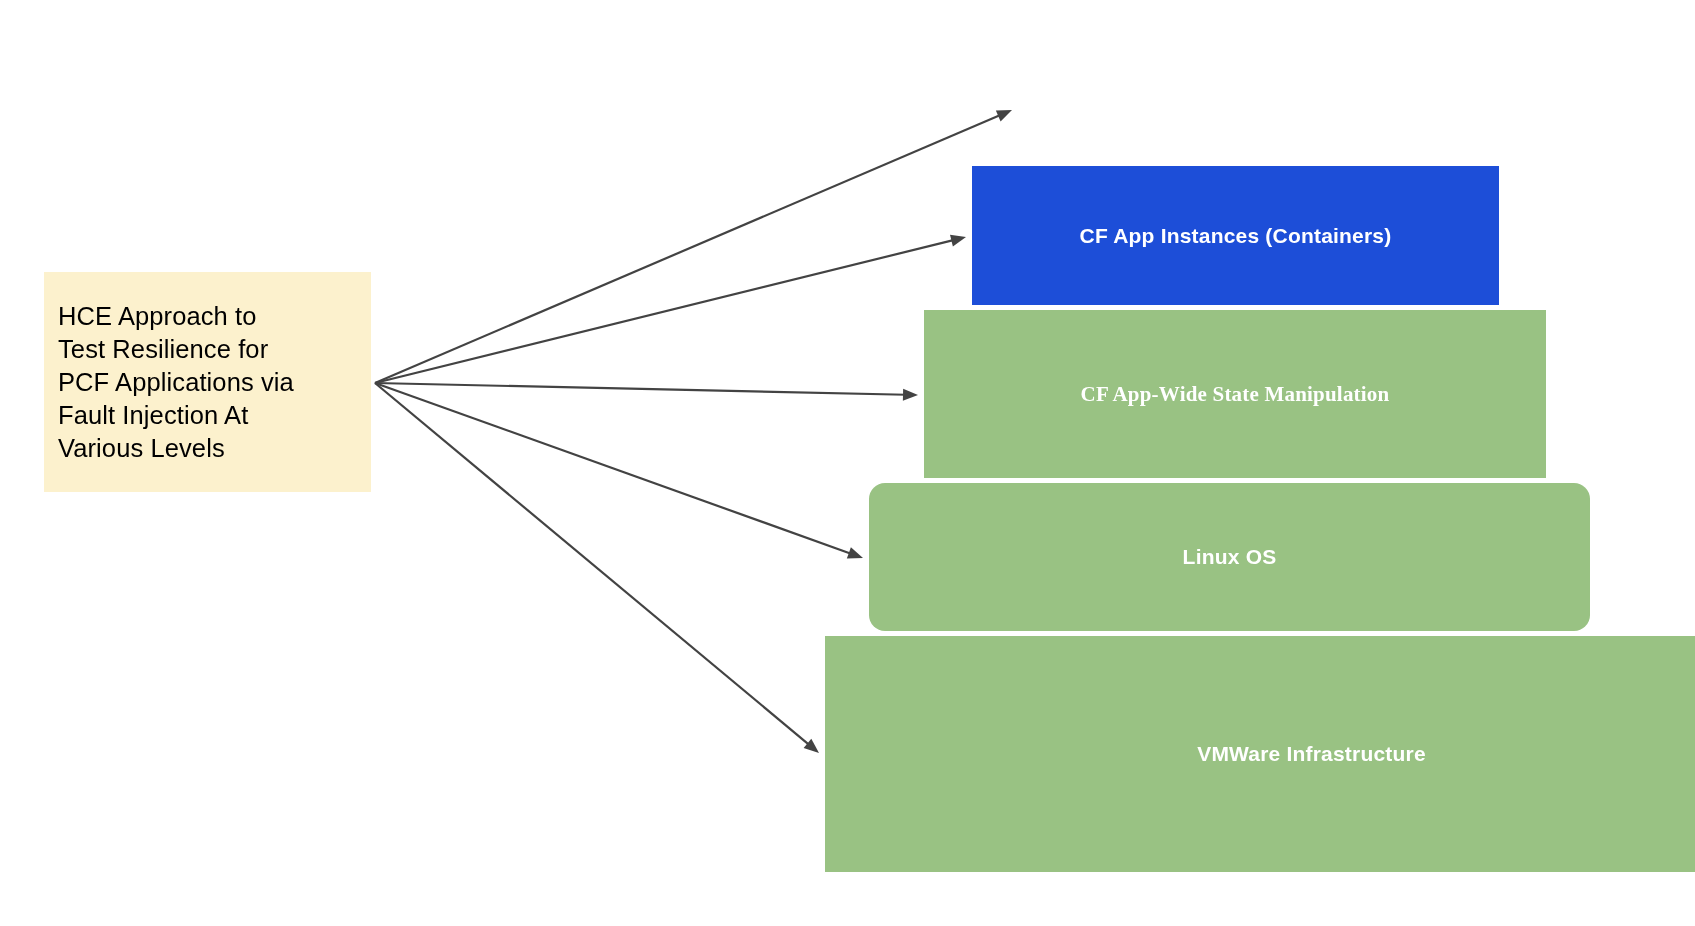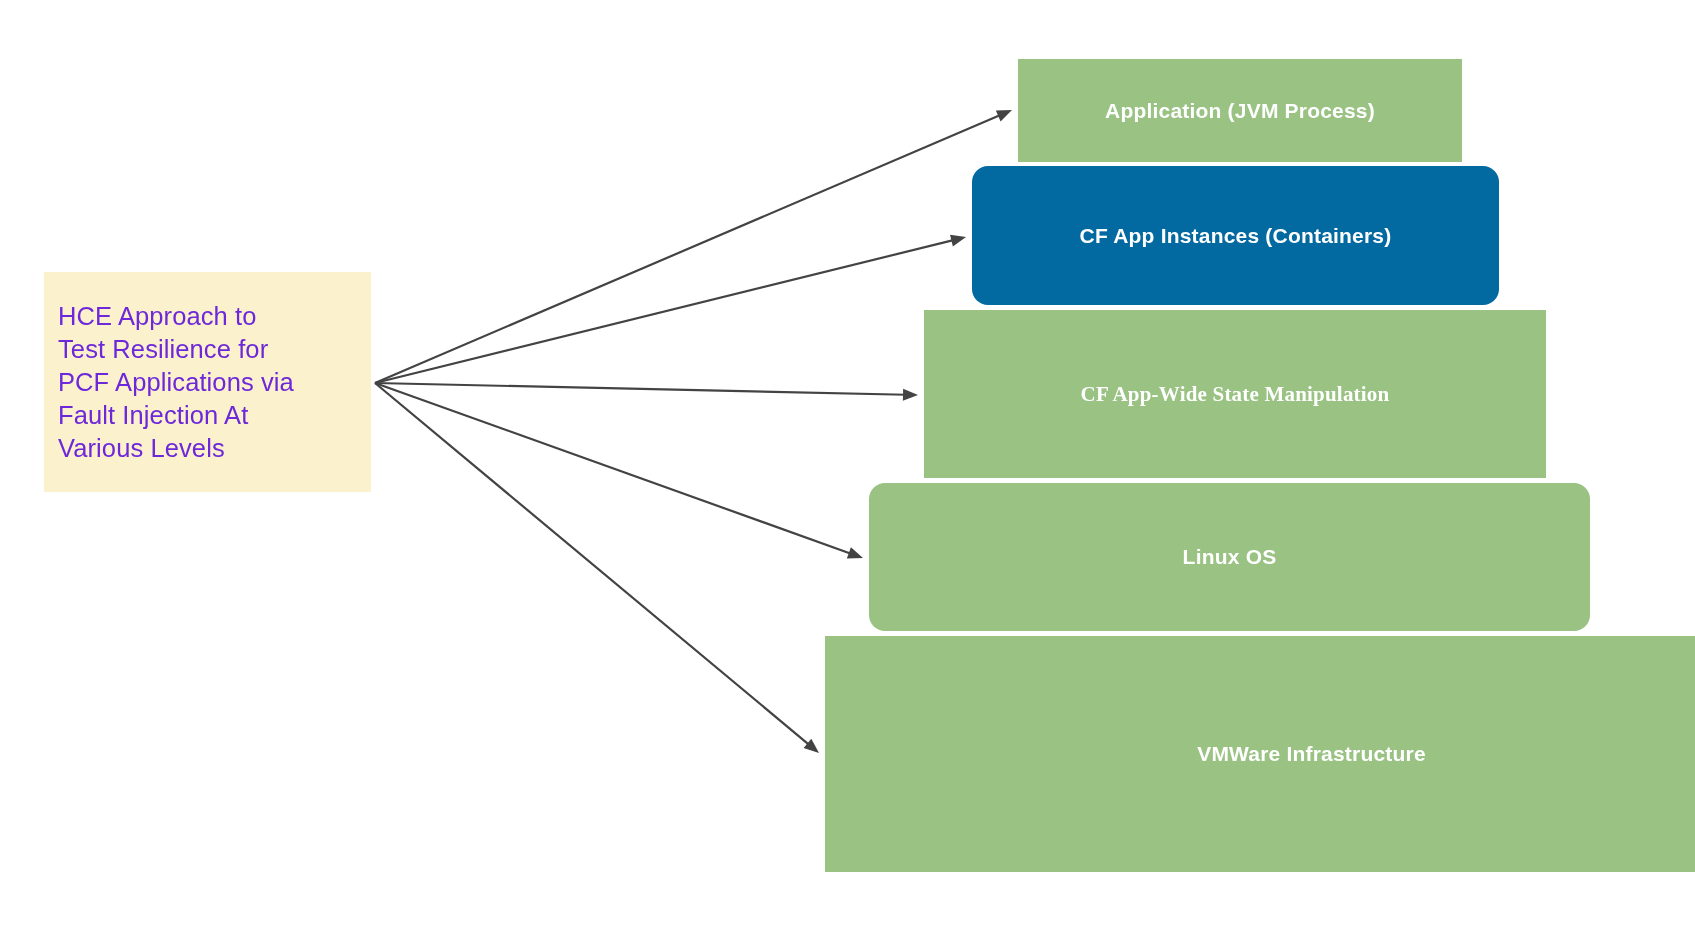--- a/index.html
+++ b/index.html
@@ -72,32 +72,29 @@
       <polygon points="966,237 952.8767479092351,246.4223274493213 949.9987985209486,234.77254602139476" fill="#434343"></polygon>
       <line x1="375" y1="383" x2="906.002929240577" y2="394.73487136443265" stroke="#434343" stroke-width="2.2" stroke-linecap="butt"></line>
       <polygon points="918,395 902.8710972329376,400.6671245852523 903.136225868505,388.6700538258293" fill="#434343"></polygon>
       <line x1="375" y1="383" x2="851.7043434147491" y2="553.9493034786499" stroke="#434343" stroke-width="2.2" stroke-linecap="butt"></line>
       <polygon points="863,558 846.8550810077613,558.5844576409378 850.9057775291114,547.2888010556868" fill="#434343"></polygon>
       <line x1="375" y1="383" x2="809.7813446448315" y2="745.3177872040262" stroke="#434343" stroke-width="2.2" stroke-linecap="butt"></line>
       <polygon points="819,753 803.6355744080524,748.0065616826171 811.3177872040262,738.7879063274486" fill="#434343"></polygon>
     </svg>
 
   <div class="node source-node" id="source-node" style="left: 44px; top: 272px; width: 327px; height: 220px; background: rgb(252, 241, 205);">
-    <span class="source-label" style="color: #6d28d9;">HCE Approach to
+    <span class="source-label" style="color: #000000;">HCE Approach to
 Test Resilience for
 PCF Applications via
 Fault Injection At
 Various Levels</span>
   </div>
 
-  <div class="node layer-node" id="layer-node-0" style="left: 1018px; top: 59px; width: 444px; height: 103px; background: rgb(153, 194, 131);">
-    <span class="layer-label" style="color: rgb(255, 255, 255);">Application (JVM Process)</span>
-  </div>
 
-  <div class="node layer-node" id="layer-node-1" style="left: 972px; top: 166px; width: 527px; height: 139px; background: #0369a1; border-radius: 16px;">
+  <div class="node layer-node" id="layer-node-1" style="left: 972px; top: 166px; width: 527px; height: 139px; background: #1d4ed8;">
     <span class="layer-label" style="color: rgb(255, 255, 255);">CF App Instances (Containers)</span>
   </div>
 
   <div class="node layer-node" id="layer-node-2" style="left: 924px; top: 310px; width: 622px; height: 168px; background: rgb(153, 194, 131); font-family: Liberation Serif, serif;">
     <span class="layer-label" style="color: rgb(255, 255, 255);">CF App-Wide State Manipulation</span>
   </div>
 
   <div class="node layer-node" id="layer-node-3" style="left: 869px; top: 483px; width: 721px; height: 148px; background: rgb(153, 194, 131); border-radius: 16px;">
     <span class="layer-label" style="color: rgb(255, 255, 255);">Linux OS</span>
   </div>

